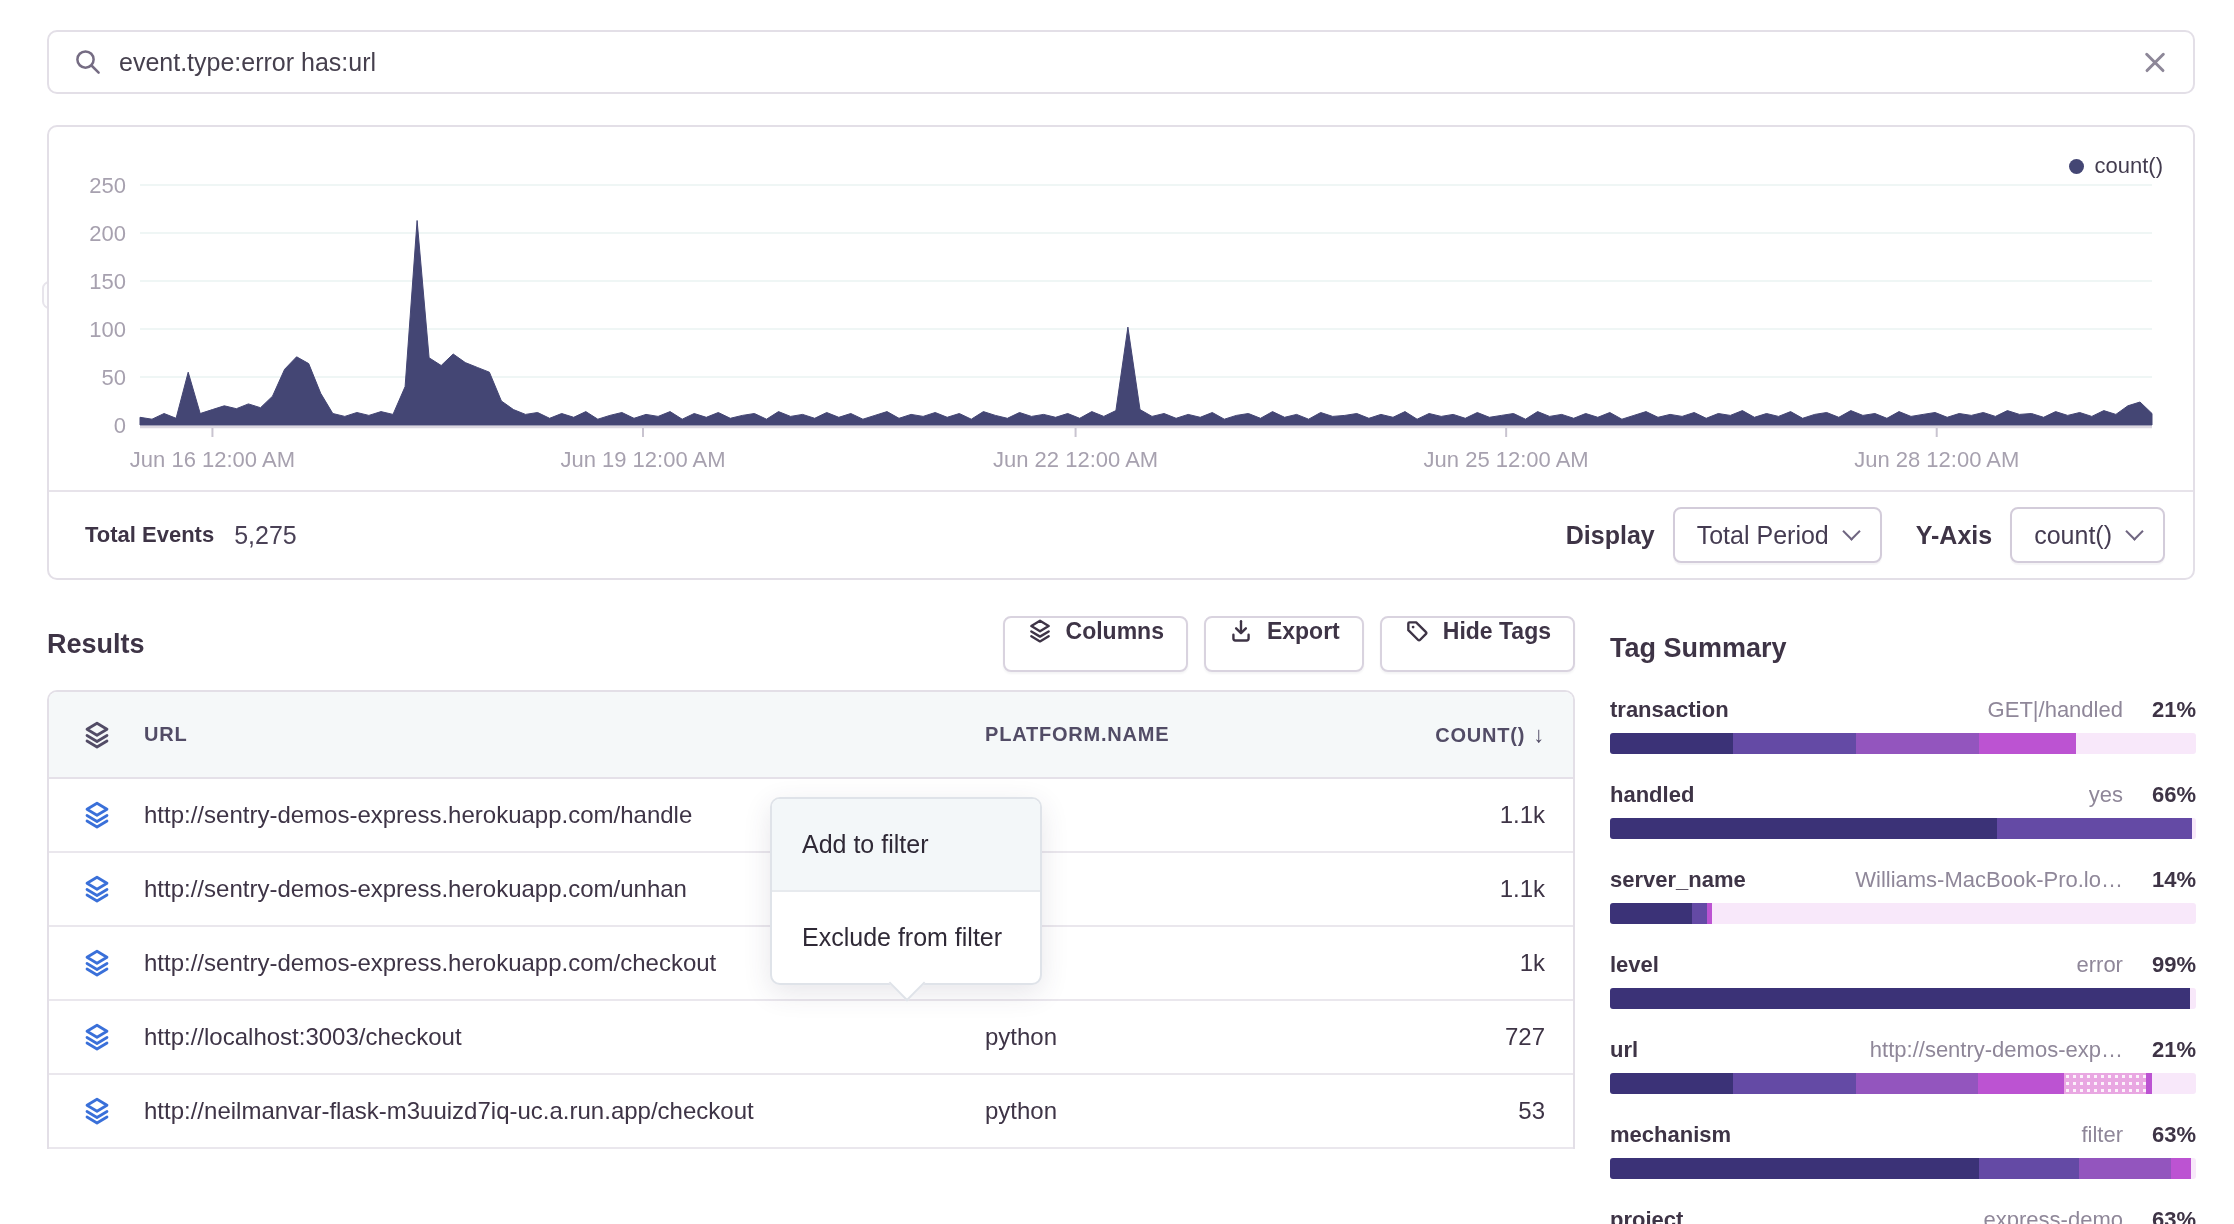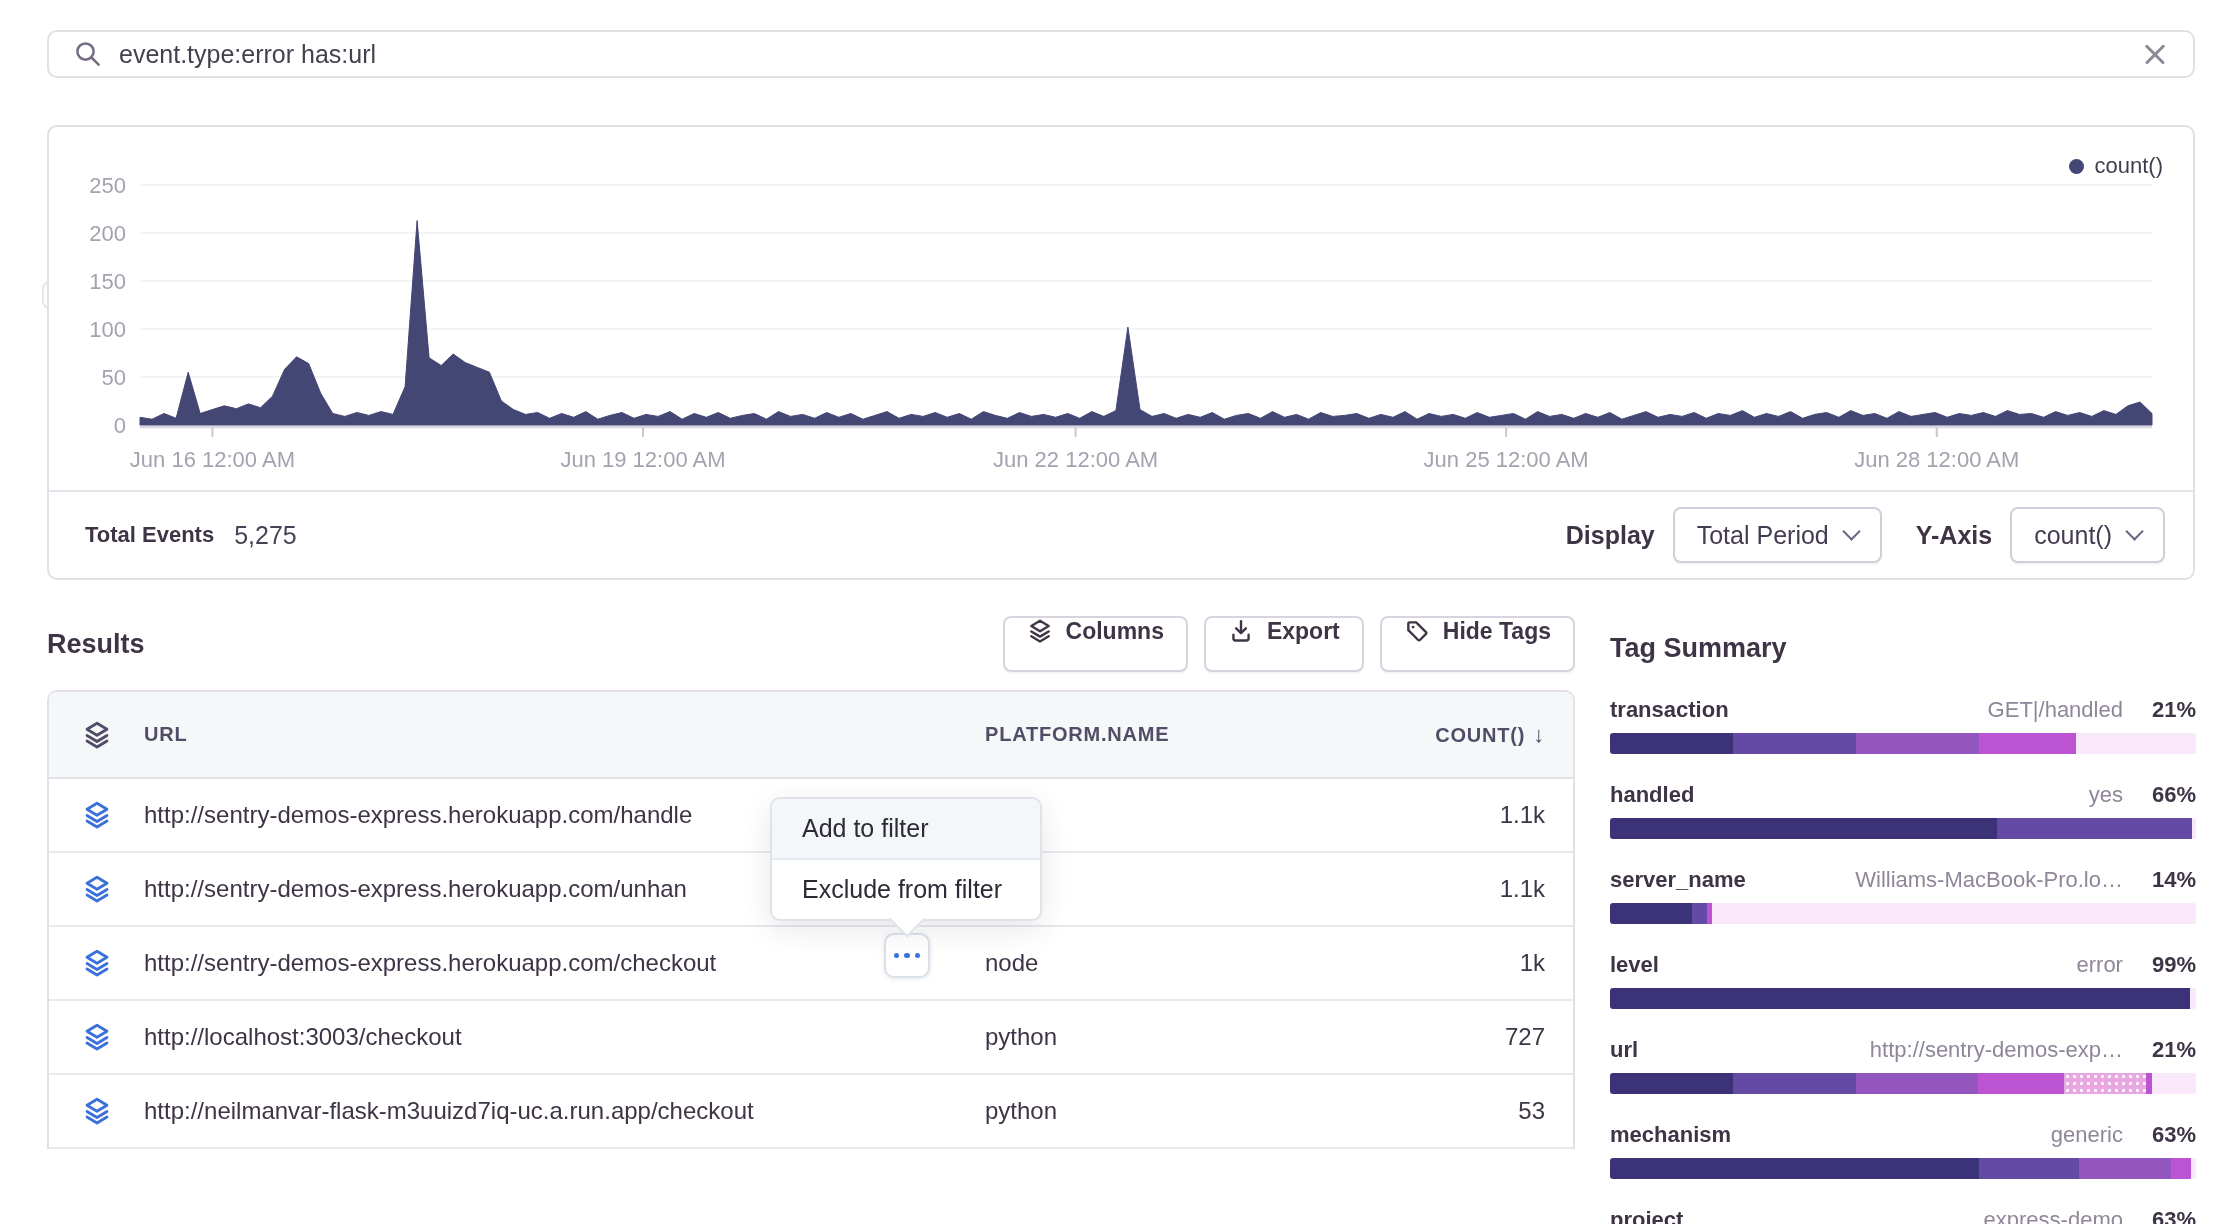--- a/index.html
+++ b/index.html
@@ -3,21 +3,21 @@
 <meta charset="utf-8">
 <style>
   html,body{margin:0;padding:0;background:#fff;}
   body{width:2234px;height:1224px;overflow:hidden;font-family:"Liberation Sans",sans-serif;color:#3E3446;}
   .app{position:relative;width:2234px;height:1224px;background:#fff;}
 
   
   .edge-handle{position:absolute;left:42px;top:281px;width:15px;height:28px;border:2px solid #E7E4EB;border-radius:8px;background:#FDFDFE;box-sizing:border-box;}
 
   
-  .search-bar{position:absolute;left:47px;top:30px;width:2148px;height:48px;border:2px solid #E3DFE7;border-radius:10px;box-sizing:border-box;display:flex;align-items:center;padding:0 24px;background:#fff;}
+  .search-bar{position:absolute;left:47px;top:30px;width:2148px;height:64px;border:2px solid #E3DFE7;border-radius:10px;box-sizing:border-box;display:flex;align-items:center;padding:0 24px;background:#fff;}
   .search-text{font-size:25px;color:#46404E;margin-left:16px;flex:1;}
   .xbtn{position:relative;width:28px;height:28px;cursor:pointer;}
   .xbtn i{position:absolute;left:1px;top:13px;width:26px;height:2.5px;background:#8D8798;border-radius:2px;}
   .xbtn i.x1{transform:rotate(45deg);} .xbtn i.x2{transform:rotate(-45deg);}
 
   
   .chart-panel{position:absolute;left:47px;top:125px;width:2148px;height:455px;border:2px solid #E3DFE7;border-radius:10px;box-sizing:border-box;background:#fff;}
   .chart-svg{position:absolute;left:0;top:0;}
   .legend{position:absolute;right:30px;top:26px;display:flex;align-items:center;gap:11px;font-size:22px;color:#433C4F;}
   .legend-dot{width:15px;height:15px;border-radius:50%;background:#444674;}
@@ -43,21 +43,21 @@
   .icon-cell{display:flex;justify-content:center;align-items:center;}
   .th-count,.td-count{text-align:right;padding-right:28px;}
   .sort-arrow{font-size:22px;margin-left:8px;font-weight:400;}
 
   
   .dots-btn{position:absolute;left:884px;top:933px;width:46px;height:45px;border:2px solid #DAE1EA;border-radius:10px;background:#fff;display:flex;align-items:center;justify-content:center;gap:5px;box-shadow:0 1px 5px rgba(60,70,100,.12);z-index:5;cursor:pointer;}
   .bdot{width:5.5px;height:5.5px;border-radius:50%;background:#3D72D9;}
 
   
   .menu{position:absolute;left:770px;top:797px;width:272px;background:#fff;border:2px solid #DFE3E9;border-radius:10px;box-shadow:0 8px 28px rgba(60,50,80,.12);z-index:20;box-sizing:border-box;}
-  .menu-item{height:59px;display:flex;align-items:center;padding:0 30px;font-size:25px;color:#2F2936;cursor:pointer;}
+  .menu-item{height:59px;display:flex;align-items:center;padding:16px 30px;font-size:25px;color:#2F2936;cursor:pointer;}
   .menu-item.first{background:#F3F7F9;border-radius:8px 8px 0 0;border-bottom:2px solid #E7EAEE;}
   .caret{position:absolute;left:122px;bottom:-13px;width:24px;height:24px;background:#fff;transform:rotate(45deg);border-right:2px solid #DFE3E9;border-bottom:2px solid #DFE3E9;}
 
   
   .tag-summary{position:absolute;left:1610px;top:633px;width:586px;}
   .ts-title{font-size:27px;font-weight:700;color:#3E3446;margin:0 0 32px 0;}
   .tag-entry{margin-bottom:27px;}
   .tag-head{display:flex;align-items:baseline;font-size:22px;line-height:27px;margin-bottom:10px;gap:19px;}
   .tag-name{font-weight:700;color:#3E3446;}
   .tag-val{margin-left:auto;color:#8F8799;white-space:nowrap;overflow:hidden;max-width:380px;text-overflow:ellipsis;}
@@ -320,21 +320,21 @@
             <div class="seg" style="width: 20.8%; background-color: rgb(147, 85, 190);"></div>
             <div class="seg" style="width: 14.7%; background-color: rgb(188, 83, 210);"></div>
             <div class="seg dotted" style="width: 14%; background-color: rgb(233, 167, 226);"></div>
             <div class="seg" style="width: 1%; background-color: rgb(188, 83, 210);"></div>
             <div class="seg" style="width: 7.5%; background-color: rgb(248, 232, 250);"></div>
           </div>
         </div>
         <div class="tag-entry">
           <div class="tag-head">
             <span class="tag-name">mechanism</span>
-            <span class="tag-val">generic</span>
+            <span class="tag-val">filter</span>
             <span class="tag-pct">63%</span>
           </div>
           <div class="tag-bar">
             <div class="seg" style="width: 63%; background-color: rgb(59, 50, 119);"></div>
             <div class="seg" style="width: 17%; background-color: rgb(100, 74, 165);"></div>
             <div class="seg" style="width: 15.8%; background-color: rgb(147, 85, 190);"></div>
             <div class="seg" style="width: 3.4%; background-color: rgb(188, 83, 210);"></div>
             <div class="seg" style="width: 0.8%; background-color: rgb(248, 232, 250);"></div>
           </div>
         </div>

